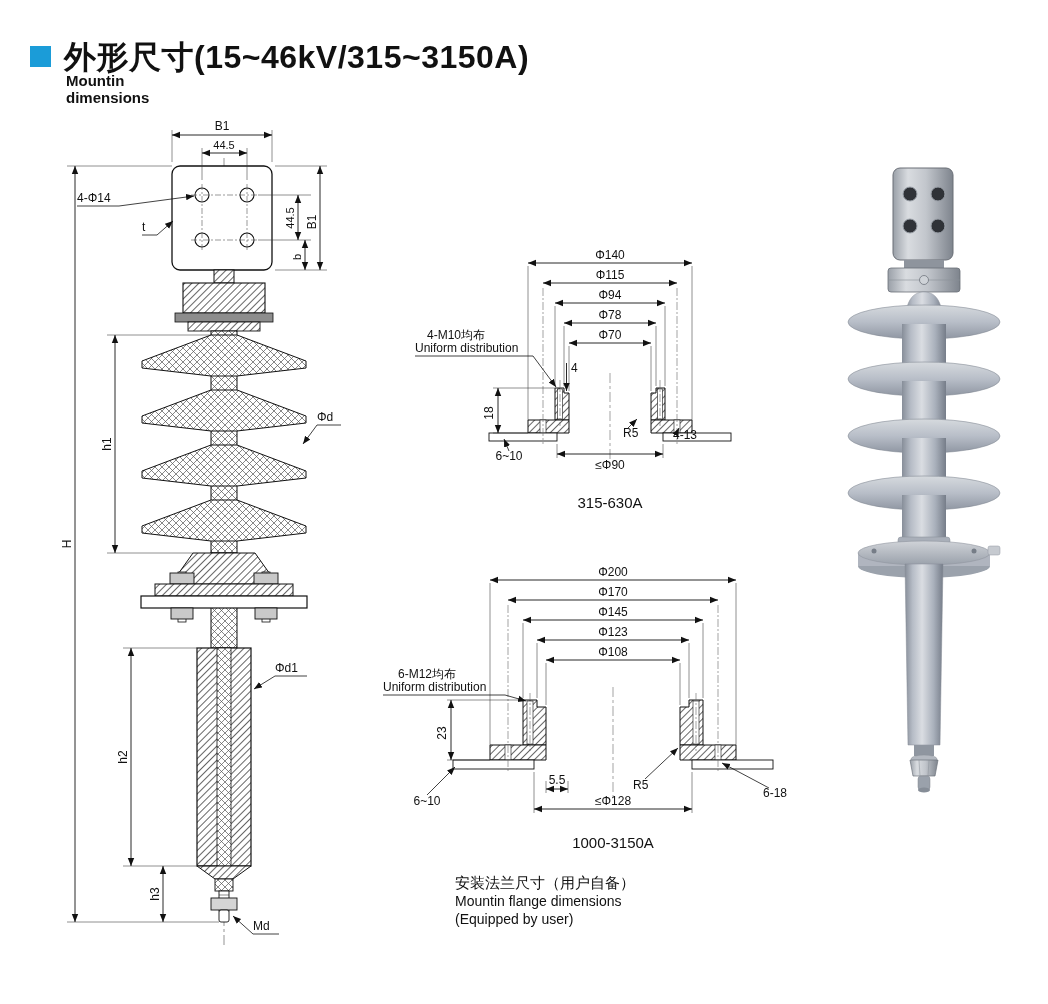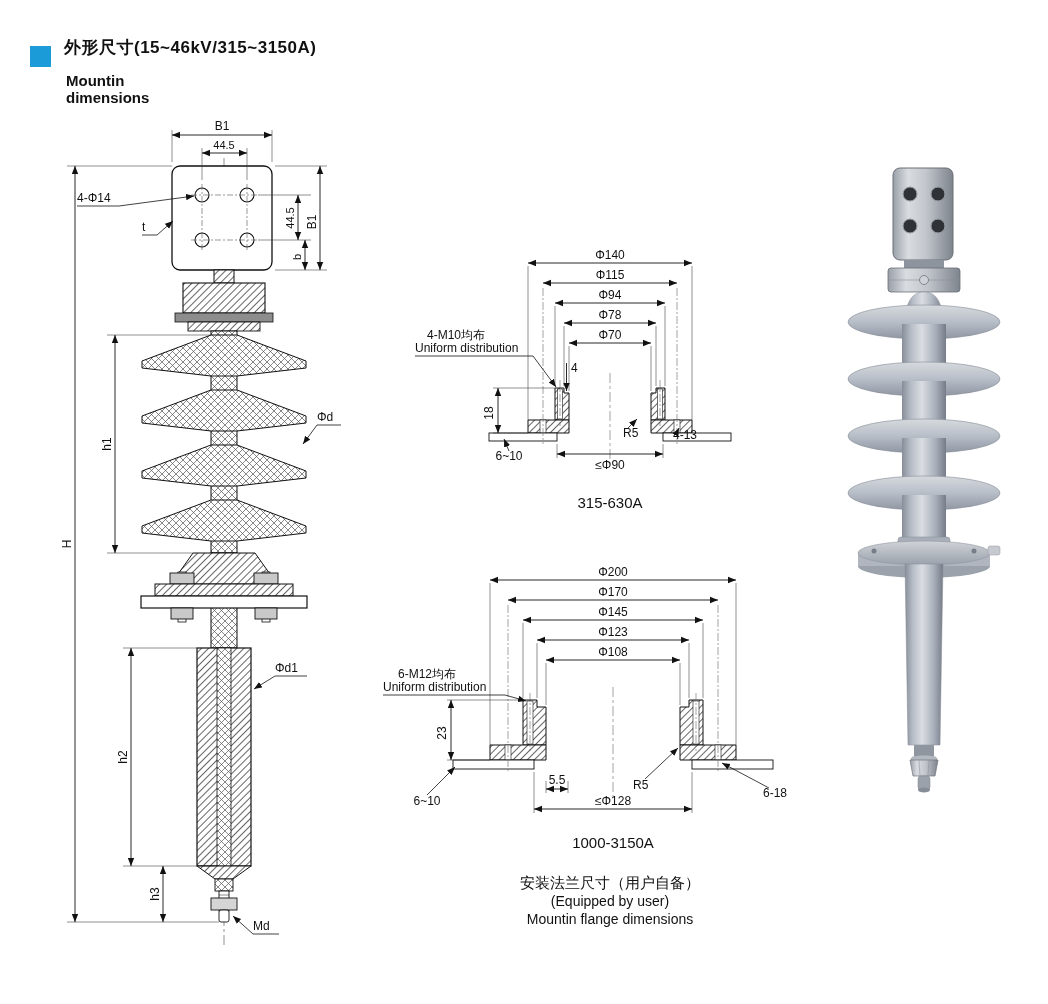--- a/index.html
+++ b/index.html
@@ -1,28 +1,28 @@
 <!DOCTYPE html>
 <html><head>
 <meta charset="utf-8">
 <style>
   *{margin:0;padding:0;box-sizing:border-box}
   html,body{width:1048px;height:1004px;background:#fff;position:relative;
     font-family:"Liberation Sans","DejaVu Sans",sans-serif;color:#111;overflow:hidden}
   .abs{position:absolute}
   #header{position:absolute;left:30px;top:36px}
   #accent-square{position:absolute;left:0;top:10px;width:21px;height:21px;background:#1b9cd8}
-  #page-title{position:absolute;left:34px;top:0;width:600px;font-size:17px;font-weight:bold;
+  #page-title{position:absolute;left:34px;top:0;width:600px;font-size:32px;font-weight:bold;
     letter-spacing:.5px;white-space:nowrap}
   #page-subtitle{position:absolute;left:36px;top:36px;font-size:15px;font-weight:bold}
   svg text{font-family:"Liberation Sans","DejaVu Sans",sans-serif;fill:#111}
   .dim{font-size:12px}
   .dim-s{font-size:11px}
   .cap{font-size:15px}
-  #flange-note{position:absolute;left:455px;top:874px;width:310px;text-align:center;line-height:18px}
+  #flange-note{position:absolute;left:455px;top:874px;width:310px;text-align:left;line-height:18px}
   #flange-note .cn{font-size:15px}
   #flange-note .en{font-size:14px}
 </style>
 </head>
 <body>
 
 <div id="header">
   <div id="accent-square"></div>
   <div id="page-title">外形尺寸(15~46kV/315~3150A)</div>
   <div id="page-subtitle">Mountin dimensions</div>
@@ -351,22 +351,22 @@
     <text class="dim" x="18" y="126">Uniform distribution</text>
     <line x1="18" y1="130" x2="140" y2="130" stroke="#111" stroke-width="0.8"></line>
     <line x1="140" y1="130" x2="161" y2="136" stroke="#111" stroke-width="0.8" marker-end="url(#aG)"></line>
   </g>
 
   <text class="cap" x="248" y="283" text-anchor="middle">1000-3150A</text>
 </svg>
 
 <div id="flange-note">
   <div class="cn">安装法兰尺寸（用户自备）</div>
+  <div class="en">Mountin flange dimensions</div>
   <div class="en">(Equipped by user)</div>
-  <div class="en">Mountin flange dimensions</div>
 </div>
 
 <svg class="abs" style="left:830px;top:160px" width="210" height="650" viewBox="0 0 210 650">
   <defs>
     <linearGradient id="gM" x1="0" y1="0" x2="1" y2="0">
       <stop offset="0" stop-color="#9aa0a8"></stop>
         <stop offset="0.25" stop-color="#d9dce0"></stop>
       <stop offset="0.55" stop-color="#c2c6cc"></stop>
         <stop offset="1" stop-color="#7e848d"></stop>
     </linearGradient>

